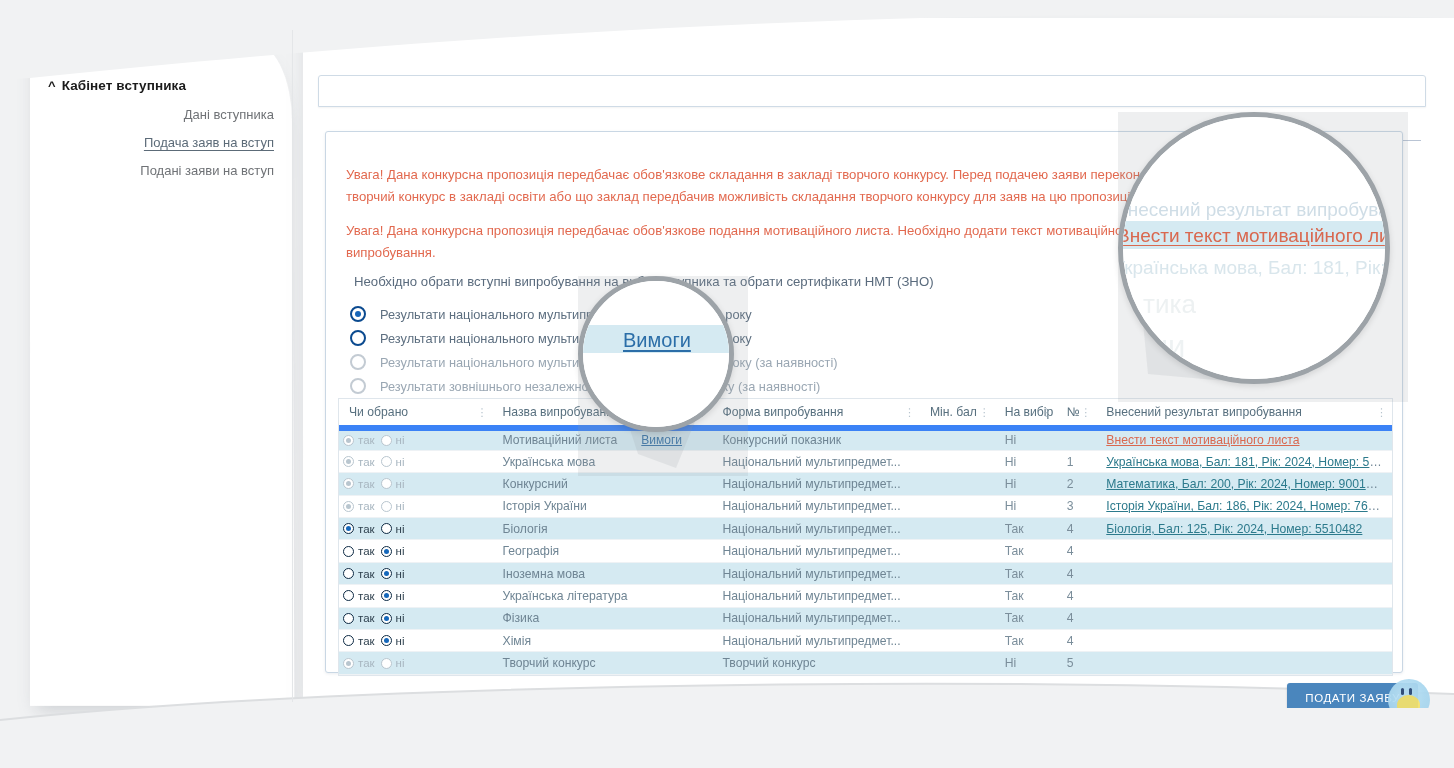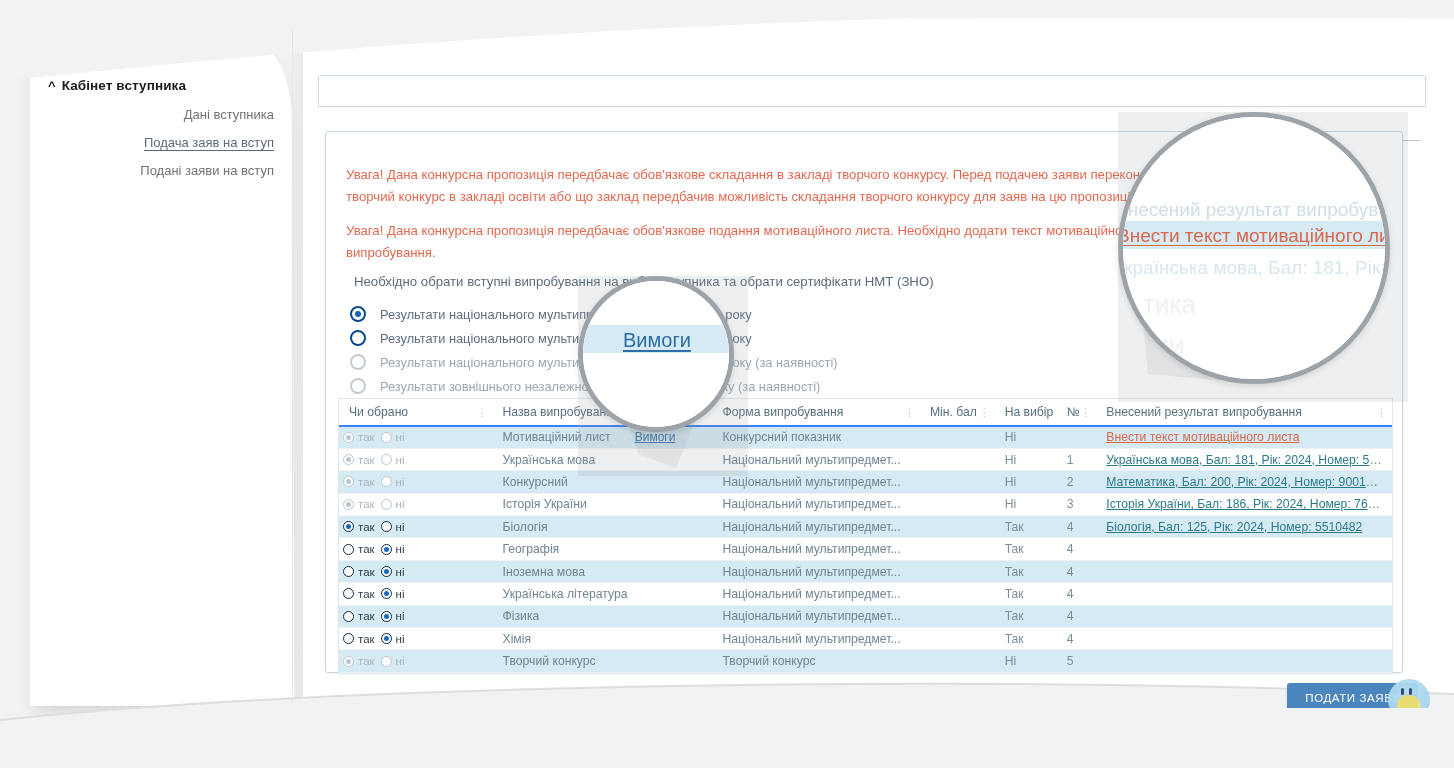--- a/index.html
+++ b/index.html
@@ -133,21 +133,21 @@
 
   
   #grid {
     position: absolute; left: 12px; top: 266px;
     width: 1055px; border: 1px solid #dfe6ec; background:#fff;
   }
   table { border-collapse: collapse; width: 100%; table-layout: fixed; }
   thead th {
     font-size: 12.2px; font-weight: normal; color: #58707f;
     text-align: left; padding: 6px 10px; height: 24px;
-    background: #fff; border-bottom: 2px solid #3b82f6;
+    background: #fff; border-bottom: 6px solid #3b82f6;
     position: relative; white-space: nowrap; overflow: hidden;
   }
   thead th .dots {
     position: absolute; right: 5px; top: 50%; transform: translateY(-50%);
     color: #b7c4ce; font-size: 11px; letter-spacing: 0; line-height: 6px;
   }
   tbody td {
     font-size: 12.2px; color: #6f8594; padding: 0 10px;
     height: 22.4px; border-bottom: 1px solid #eef2f5;
     white-space: nowrap; overflow: hidden; text-overflow: ellipsis;
@@ -305,21 +305,21 @@
         <tbody id="tbody">
             <tr class="alt">
               <td class="c-sel">
                 <span class="mini-radio-pair">
                   <span class="mini dis on"></span>
                   <span class="mini-txt dis">так</span>
                   <span class="mini dis"></span>
                   <span class="mini-txt dis">ні</span>
                 </span>
               </td>
-              <td class="c-name"><span>Мотиваційний лист</span><a class="req" href="#">Вимоги</a></td>
+              <td class="c-name"><span>Мотиваційний листа</span><a class="req" href="#">Вимоги</a></td>
               <td class="c-form">Конкурсний показник</td>
               <td class="c-min"></td>
               <td class="c-opt">Ні</td>
               <td class="c-num"></td>
               <td class="c-res"><a href="#" class="res red">Внести текст мотиваційного листа</a></td>
             </tr>
             <tr>
               <td class="c-sel">
                 <span class="mini-radio-pair">
                   <span class="mini dis on"></span>

